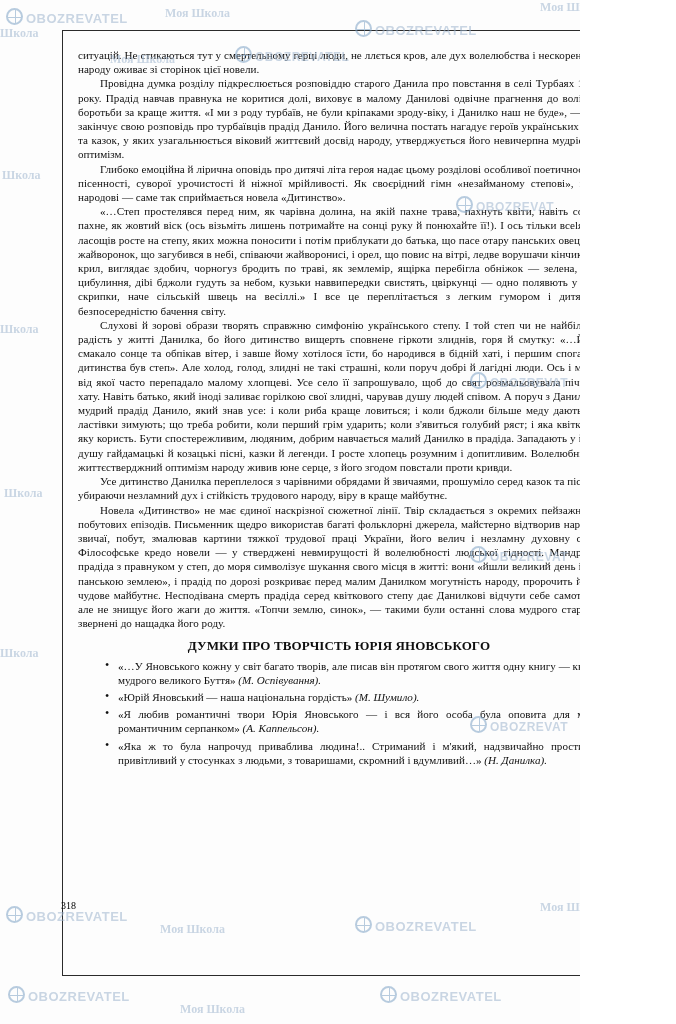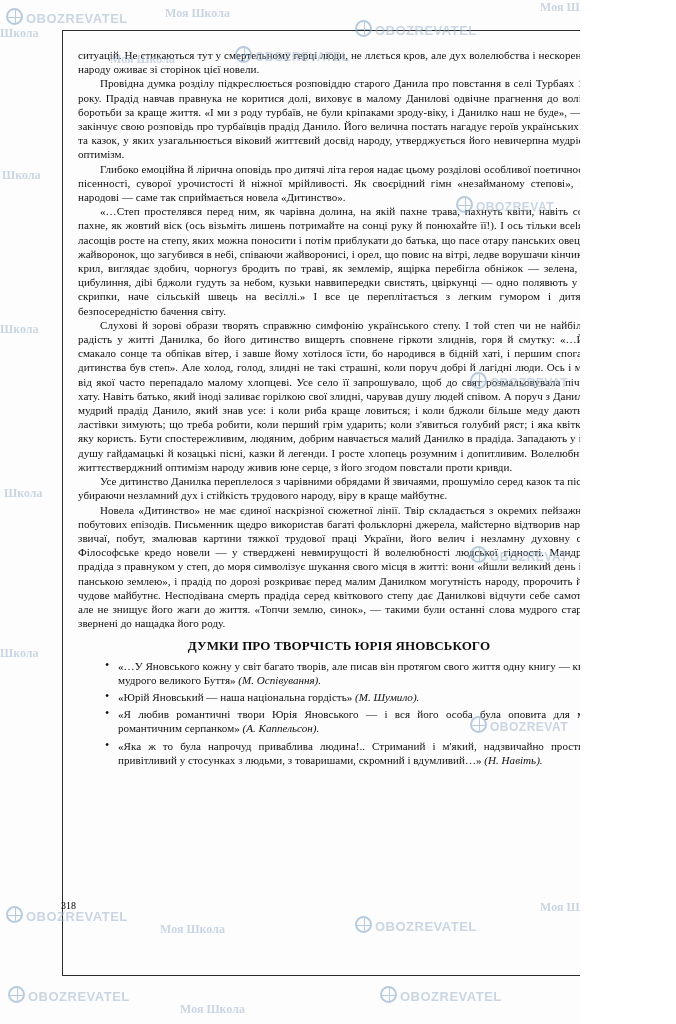--- a/index.html
+++ b/index.html
@@ -183,19 +183,19 @@
       <li>
         <span>«Юрій Яновський — наша національна гордість»</span>
         <span class="author">(М. Шумило).</span>
       </li>
       <li>
         <span>«Я любив романтичні твори Юрія Яновського — і вся його особа була оповита для мене романтичним серпанком»</span>
         <span class="author">(А. Каппельсон).</span>
       </li>
       <li>
         <span>«Яка ж то була напрочуд привабливa людина!.. Стриманий і м'який, надзвичайно простий і привітливий у стосунках з людьми, з товаришами, скромний і вдумливий…»</span>
-        <span class="author">(Н. Навіть).</span>
+        <span class="author">(Н. Данилка).</span>
       </li>
     </ul>
   </div>
 
   <div class="page-number">318</div>
 </div>
 
 </body></html>

